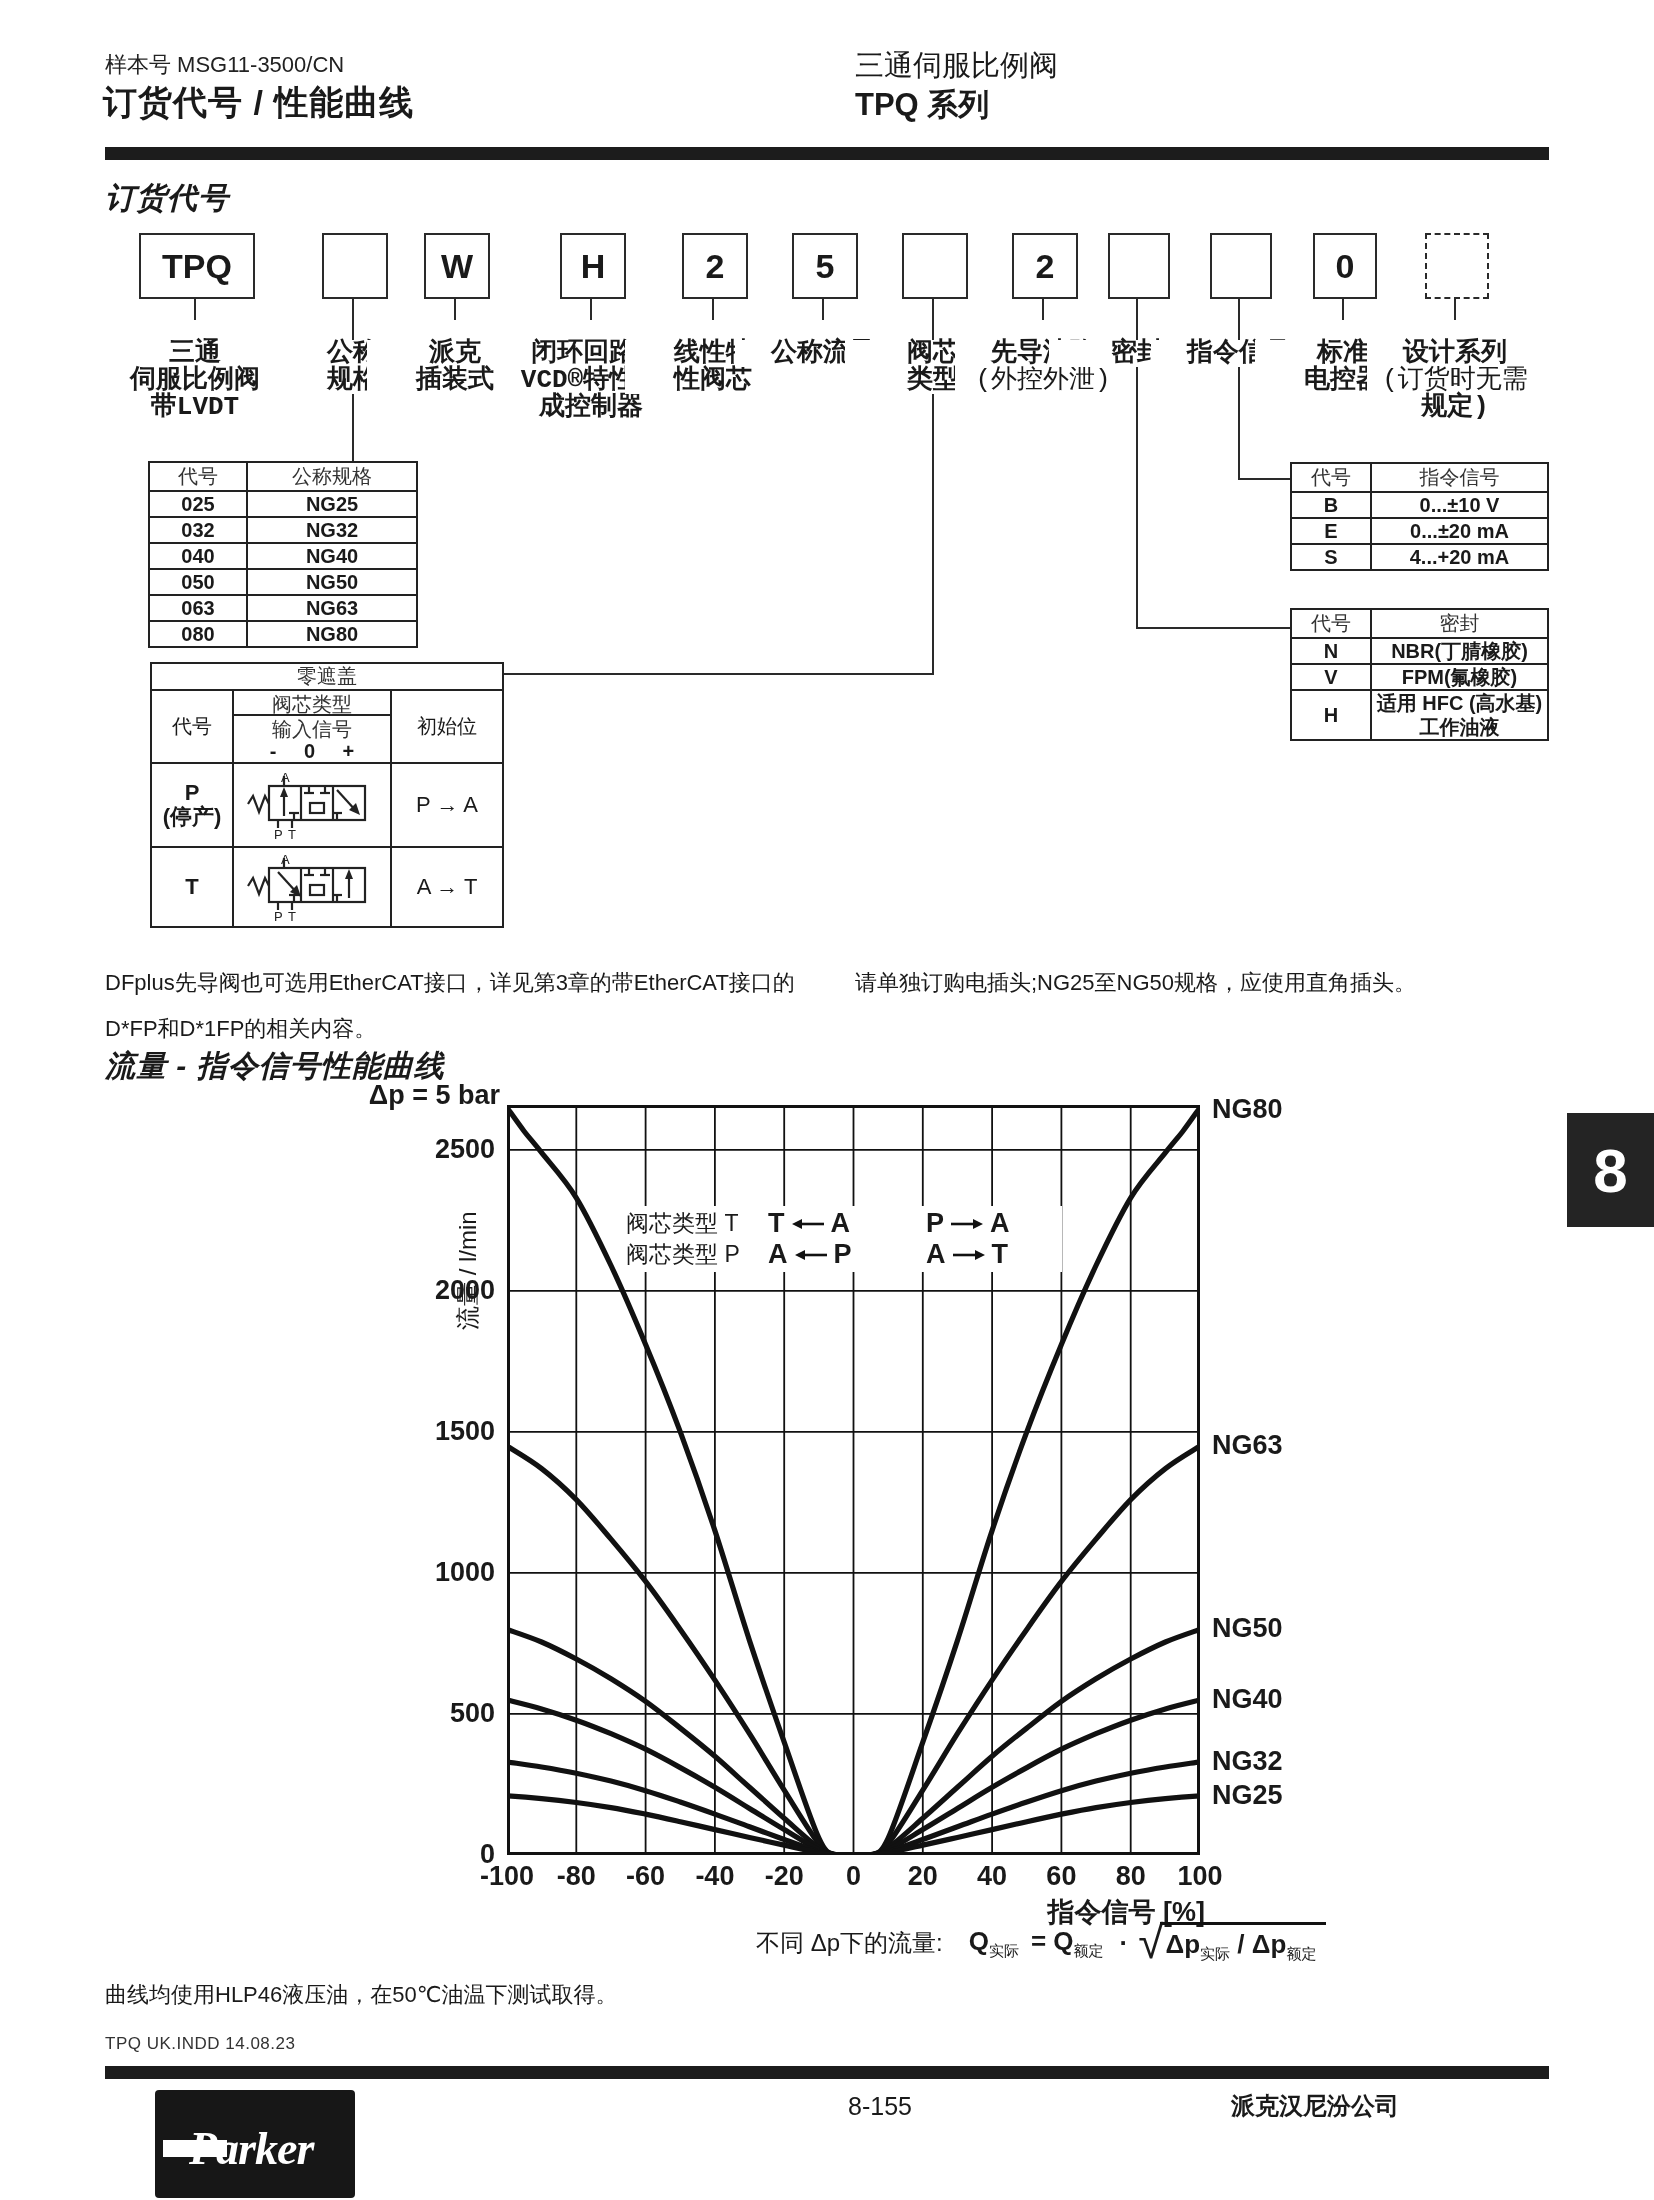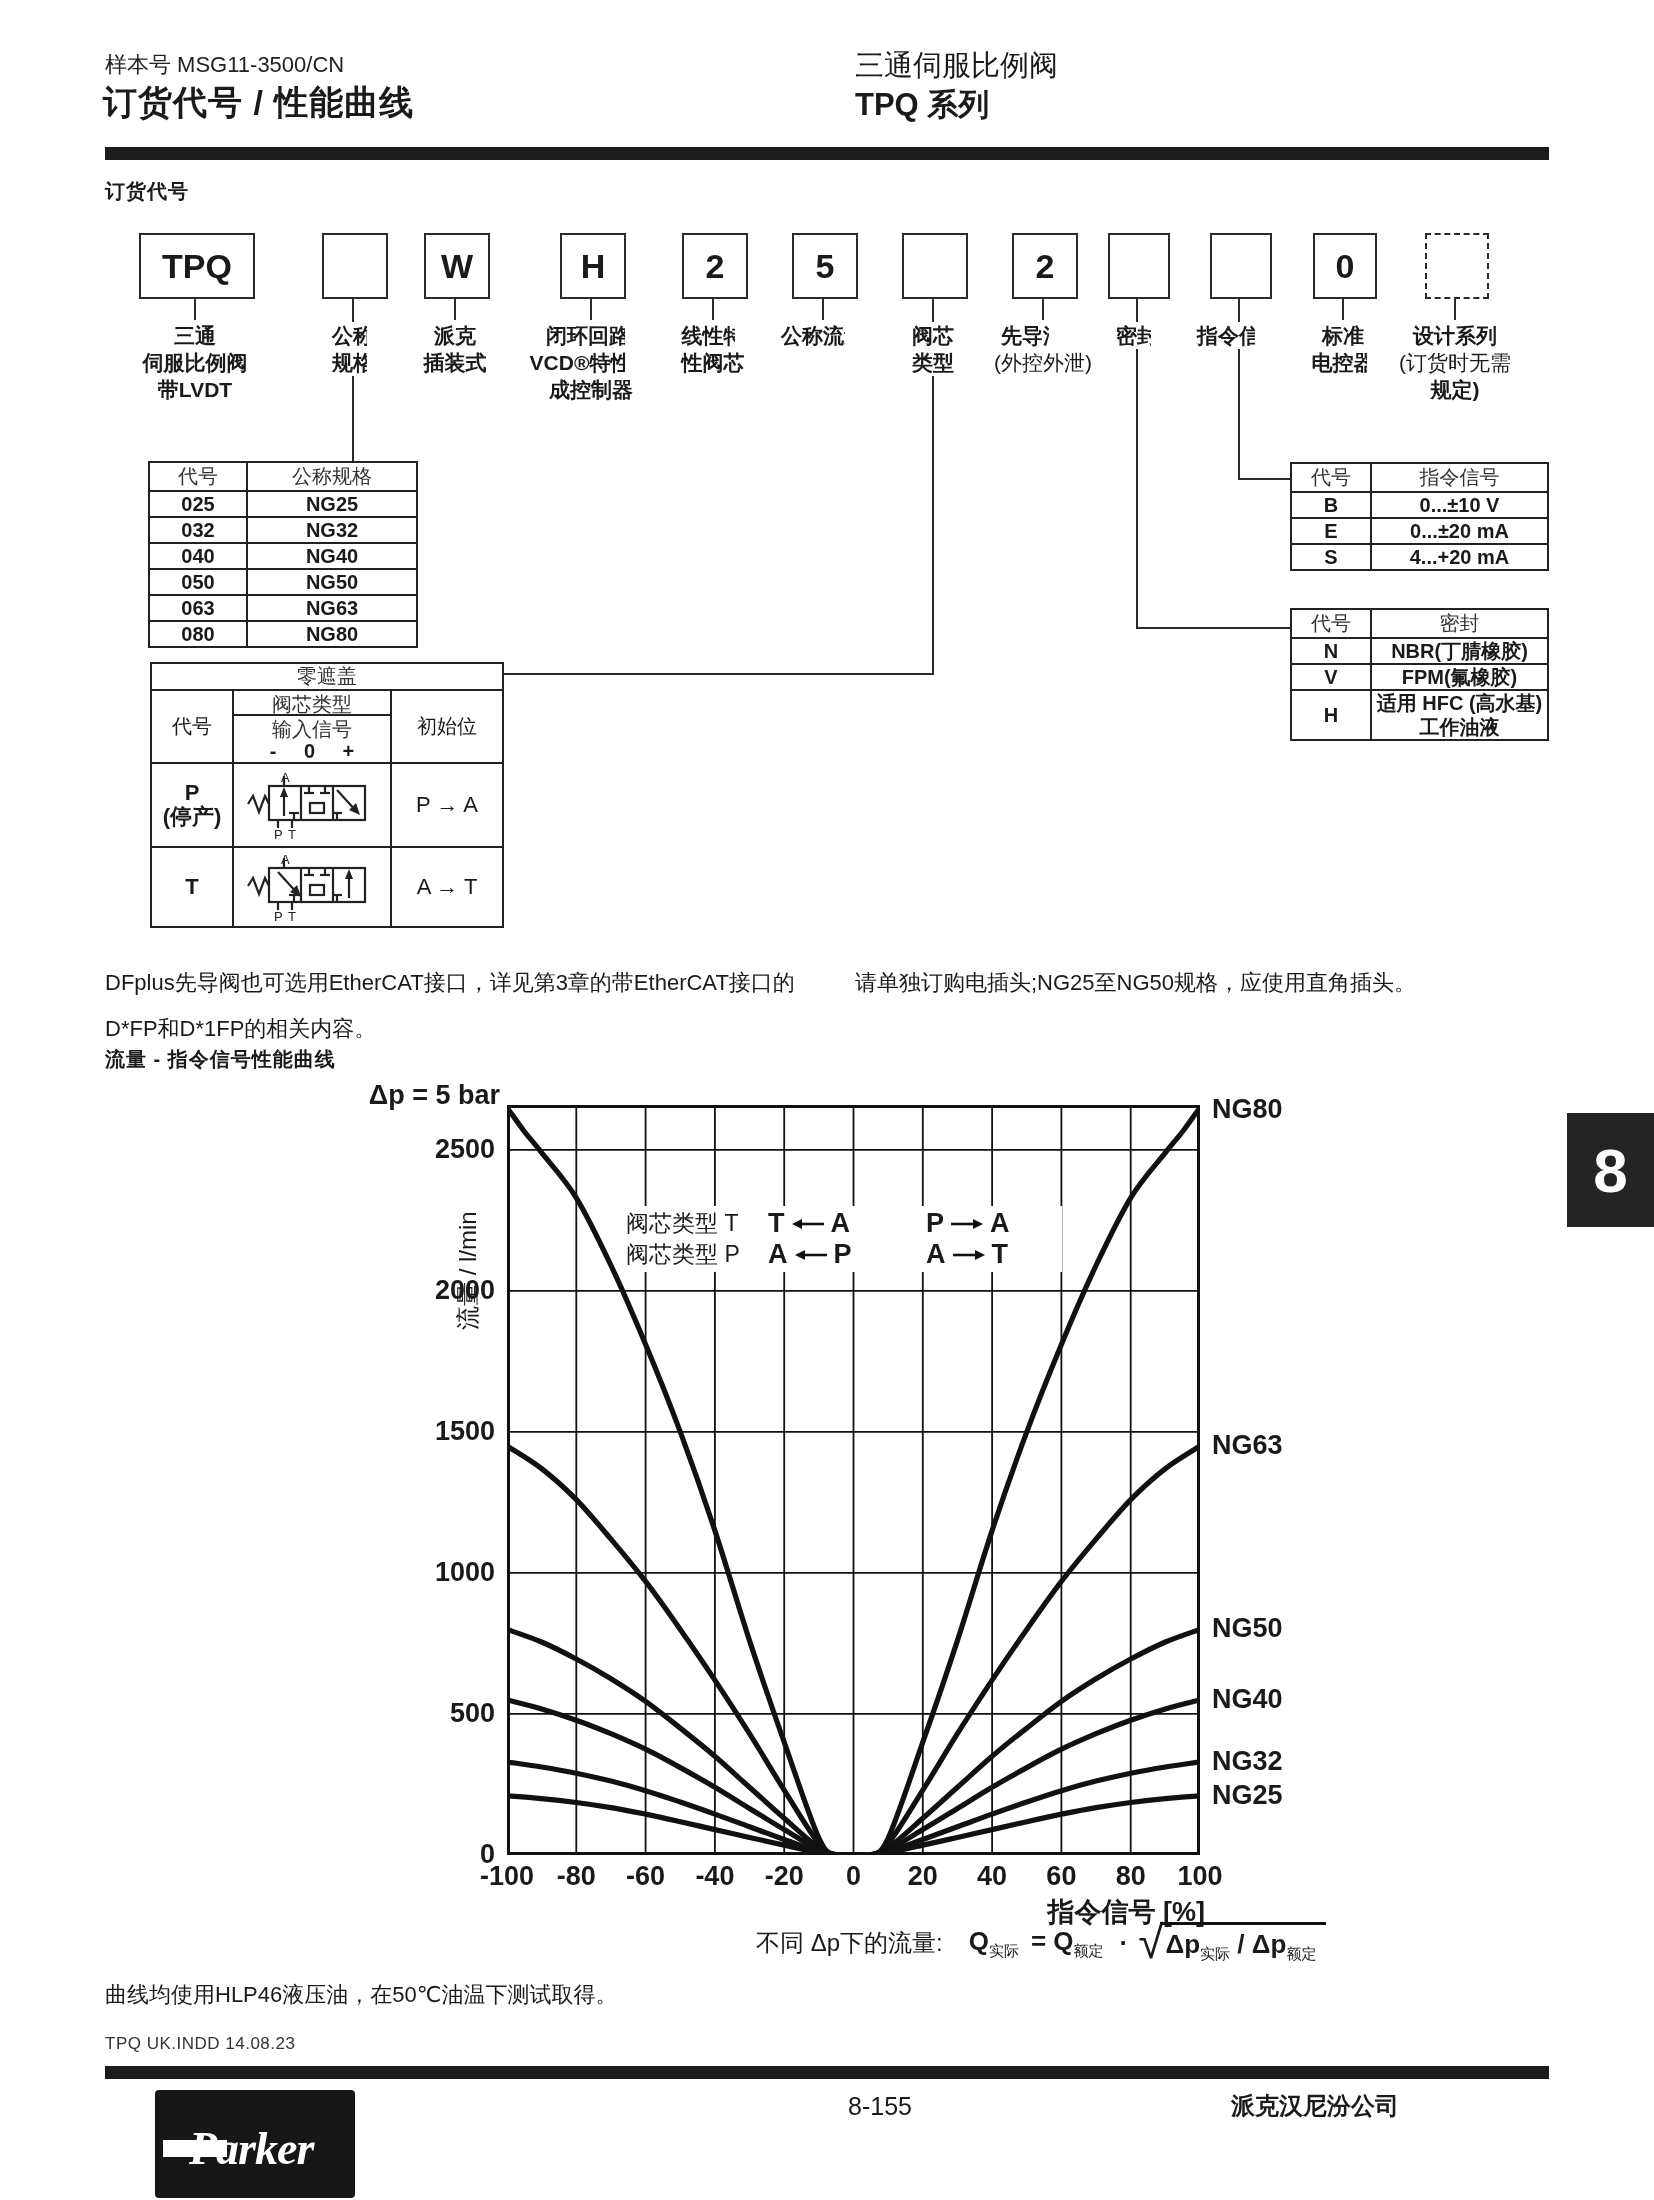--- a/index.html
+++ b/index.html
@@ -5,29 +5,29 @@
   html,body{margin:0;padding:0;background:#e8e8e8;}
   #page{position:relative;width:1654px;height:2200px;background:#ffffff;color:#1a1a1a;
         font-family:"Liberation Sans","DejaVu Sans",sans-serif;overflow:hidden;margin:0 auto;}
   .abs{position:absolute;}
   .bar{background:#1c1c1c;height:13px;}
   
   .doc-no{font-size:22px;color:#222;}
   .h-left{font-size:34px;font-weight:700;letter-spacing:1px;text-align:center;}
   .h-r1{font-size:29px;}
   .h-r2{font-size:31px;font-weight:700;}
-  .sec-title{font-size:20px;font-weight:700;letter-spacing:1px;}
+  .sec-title{font-size:30px;font-weight:700;letter-spacing:1px;font-style:italic;}
   
   .ocbox{position:absolute;top:233px;height:62px;border:2.5px solid #2a2a2a;background:#fff;
          display:flex;align-items:center;justify-content:center;font-size:34px;font-weight:700;z-index:3;}
   .ocbox.dashed{border-style:dashed;}
   .stem{position:absolute;width:2px;background:#2a2a2a;z-index:1;}
   .hline{position:absolute;height:2px;background:#2a2a2a;z-index:1;}
-  .oclabel{position:absolute;top:322px;width:176px;text-align:center;font-size:21px;line-height:27px;
-           font-weight:700;background:#fff;z-index:2;}
+  .oclabel{position:absolute;top:340px;width:176px;text-align:center;font-size:26px;line-height:27px;
+           font-weight:700;background:#fff;z-index:2;font-family:Liberation Mono, monospace;}
   .oclabel .paren{font-weight:400;}
   
   .spec{position:absolute;border-collapse:collapse;background:#fff;z-index:2;font-size:20px;text-align:center;}
   .spec td,.spec th{border:2px solid #222;padding:0 4px;font-weight:400;}
   .spec th{font-weight:400;color:#333;height:23px;}
   .spec td{font-weight:700;height:23px;white-space:pre-line;line-height:24px;}
   
   .vt{position:absolute;left:150px;top:662px;width:350px;border:2.5px solid #222;background:#fff;z-index:2;
       font-size:20px;}
   .vt .row{display:flex;border-top:2px solid #222;}

